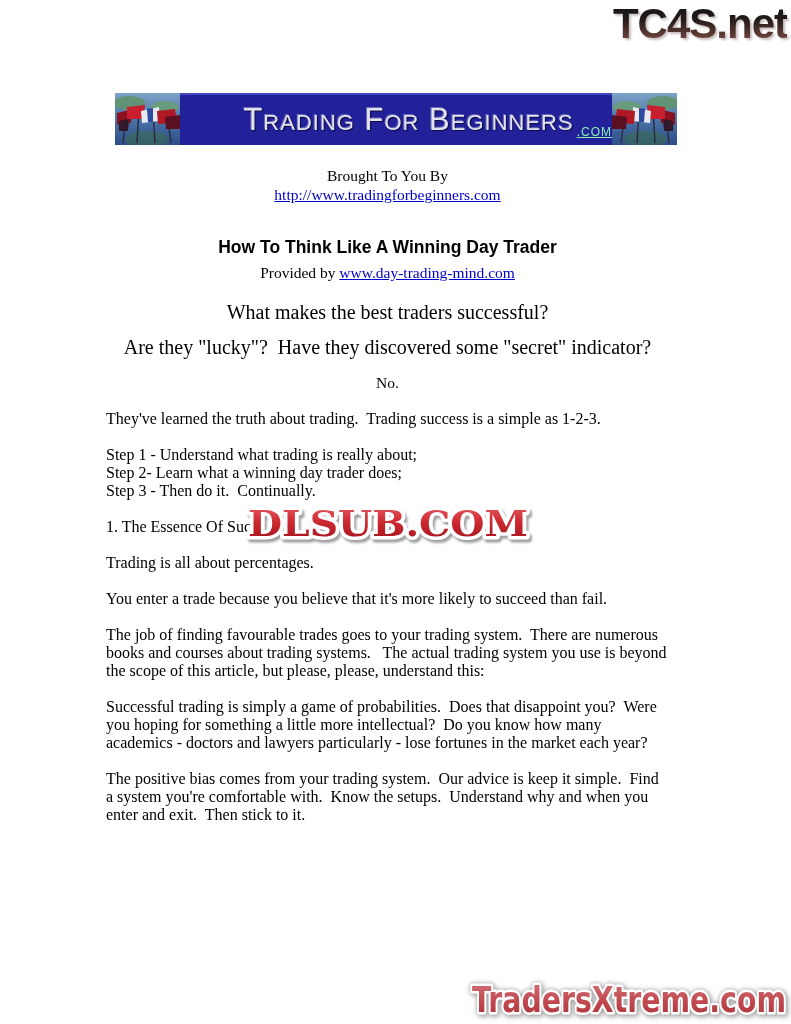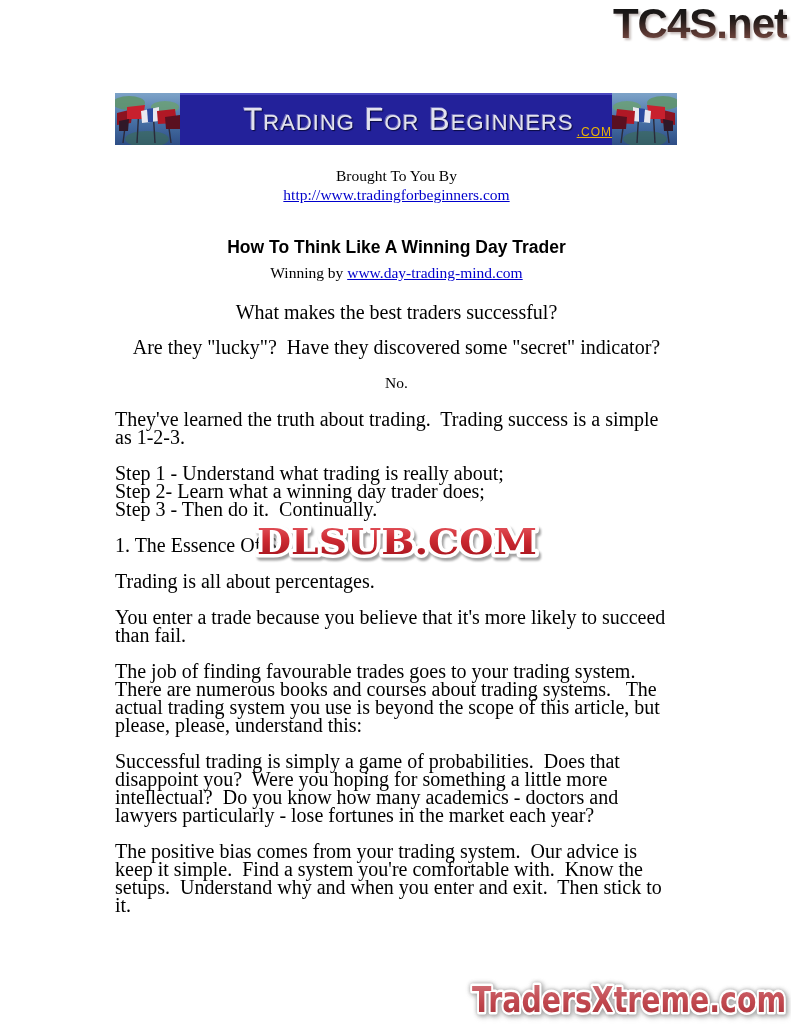--- a/index.html
+++ b/index.html
@@ -38,44 +38,44 @@
     font-variant:small-caps;
     font-size:31px; letter-spacing:1px;
     color:#e2e2ee;
     text-shadow:1px 1px 1px #0a0a40, -1px -1px 0 #ffffff55;
   }
   .banner-suffix {
     align-self:flex-end; margin:16px 0 6px 3px;
     font-family:"Liberation Sans", sans-serif;
     font-size:12px; letter-spacing:1px;
     text-transform:uppercase;
-    color:#eab308;
+    color:#86efac;
     text-decoration:underline;
   }
   
   .content {
-    position:absolute; left:115px; top:145px; width:563px;
+    position:absolute; left:106px; top:145px; width:563px;
   }
   .center { text-align:center; }
   .brought { margin-top:21px; font-size:15.5px; line-height:19px; }
   .intro-link-line { font-size:15.5px; line-height:19px; }
   a.link { color:#0000cc; text-decoration:underline; cursor:pointer; }
   .article-title {
     margin-top:33px;
     font-family:"Liberation Sans", sans-serif;
     font-weight:bold; font-size:17.5px; line-height:20px;
     text-align:center;
   }
   .provided { margin-top:6px; font-size:15.5px; line-height:19px; text-align:center; }
   .qline { margin-top:17px; font-size:20px; line-height:18px; text-align:center; white-space:pre-wrap;font-family:Liberation Serif, serif; }
   .qline.first { margin-top:21px; }
   .answer { margin-top:18px; font-weight:normal; font-size:15.5px; text-align:center; }
   .body { margin-top:18px; }
   .body p, .step-line, .essence-text {
-    font-size:20px; line-height:18px;
+    font-size:16px; line-height:18px;
     white-space:pre-wrap;
   }
   .body p { margin-bottom:18px; }
   .steps { margin-bottom:18px; }
   .essence-line { position:relative; margin-bottom:18px; height:18px; }
   
   .dlsub-wrap {
     position:absolute; left:136px; top:-19px;
     width:292px; height:48px; z-index:5;
     filter:drop-shadow(2px 3px 1px rgba(110,110,110,0.65));
@@ -144,21 +144,21 @@
 
   <div class="content">
 
     <div class="brought center">Brought To You By</div>
     <div class="intro-link-line center">
       <a class="link">http://www.tradingforbeginners.com</a>
     </div>
 
     <h1 class="article-title">How To Think Like A Winning Day Trader</h1>
     <div class="provided">
-      <span>Winning by </span><a class="link">www.day-trading-mind.com</a>
+      <span>Provided by </span><a class="link">www.day-trading-mind.com</a>
     </div>
 
     <div class="qline first">What makes the best traders successful?</div>
     <div class="qline">Are they "lucky"?  Have they discovered some "secret" indicator?</div>
     <div class="answer">No.</div>
 
     <div class="body">
       <p>They've learned the truth about trading.  Trading success is a simple as 1-2-3.</p>
 
       <div class="steps">

